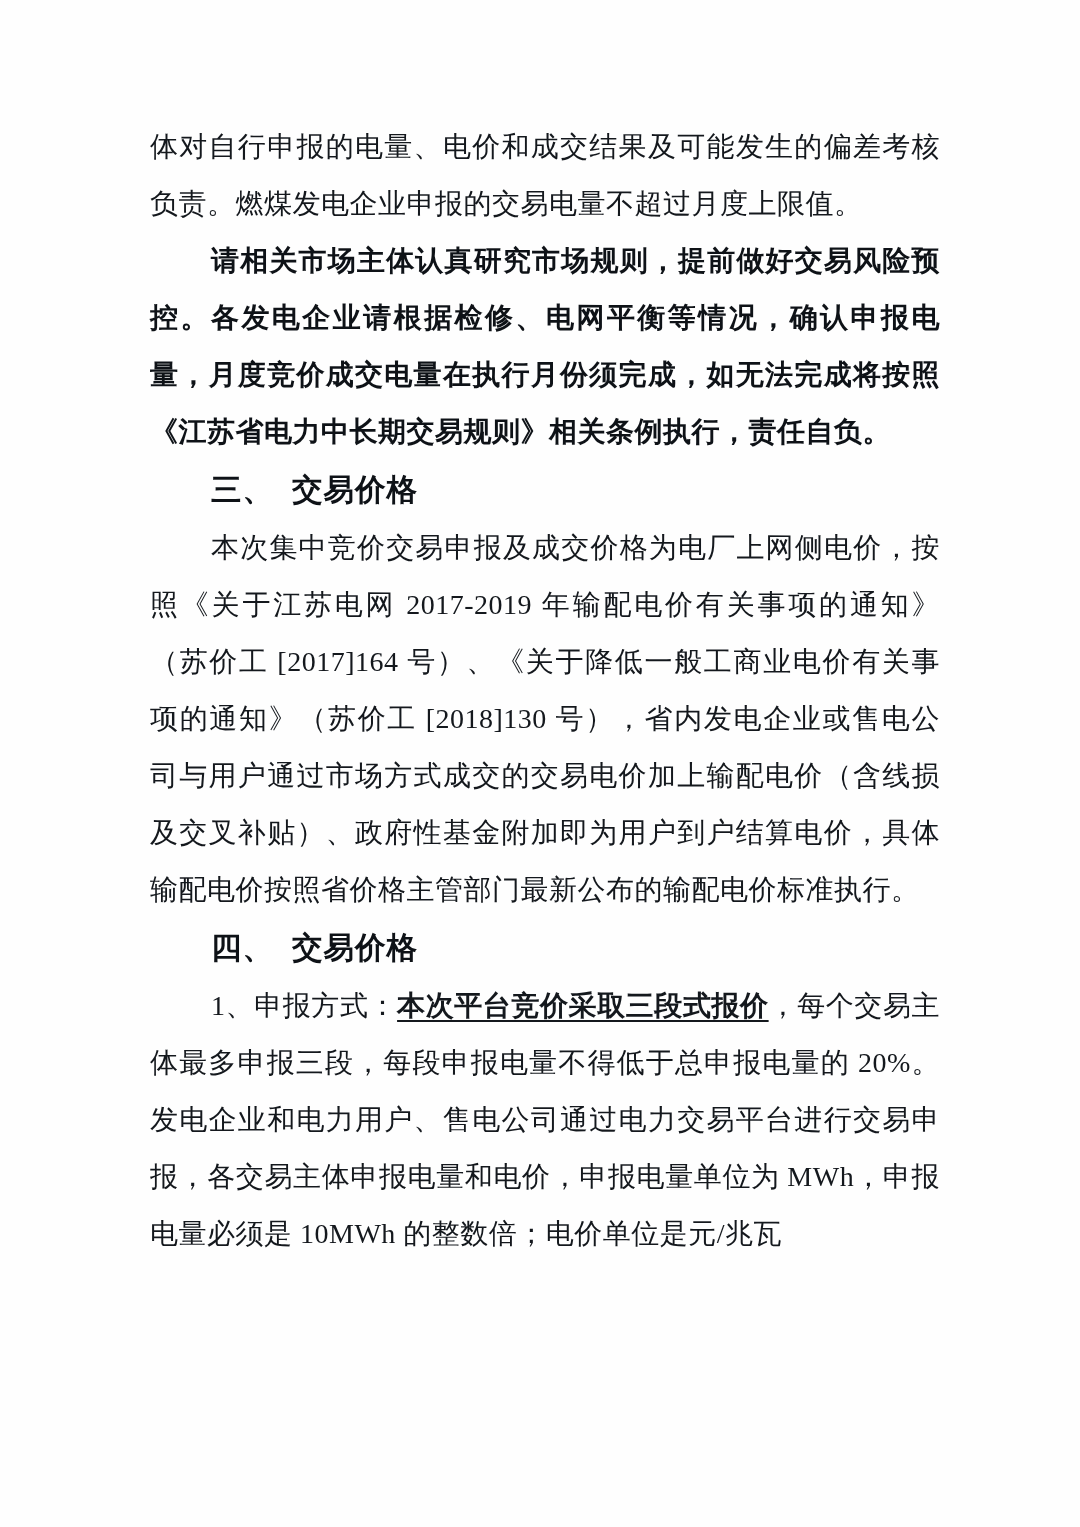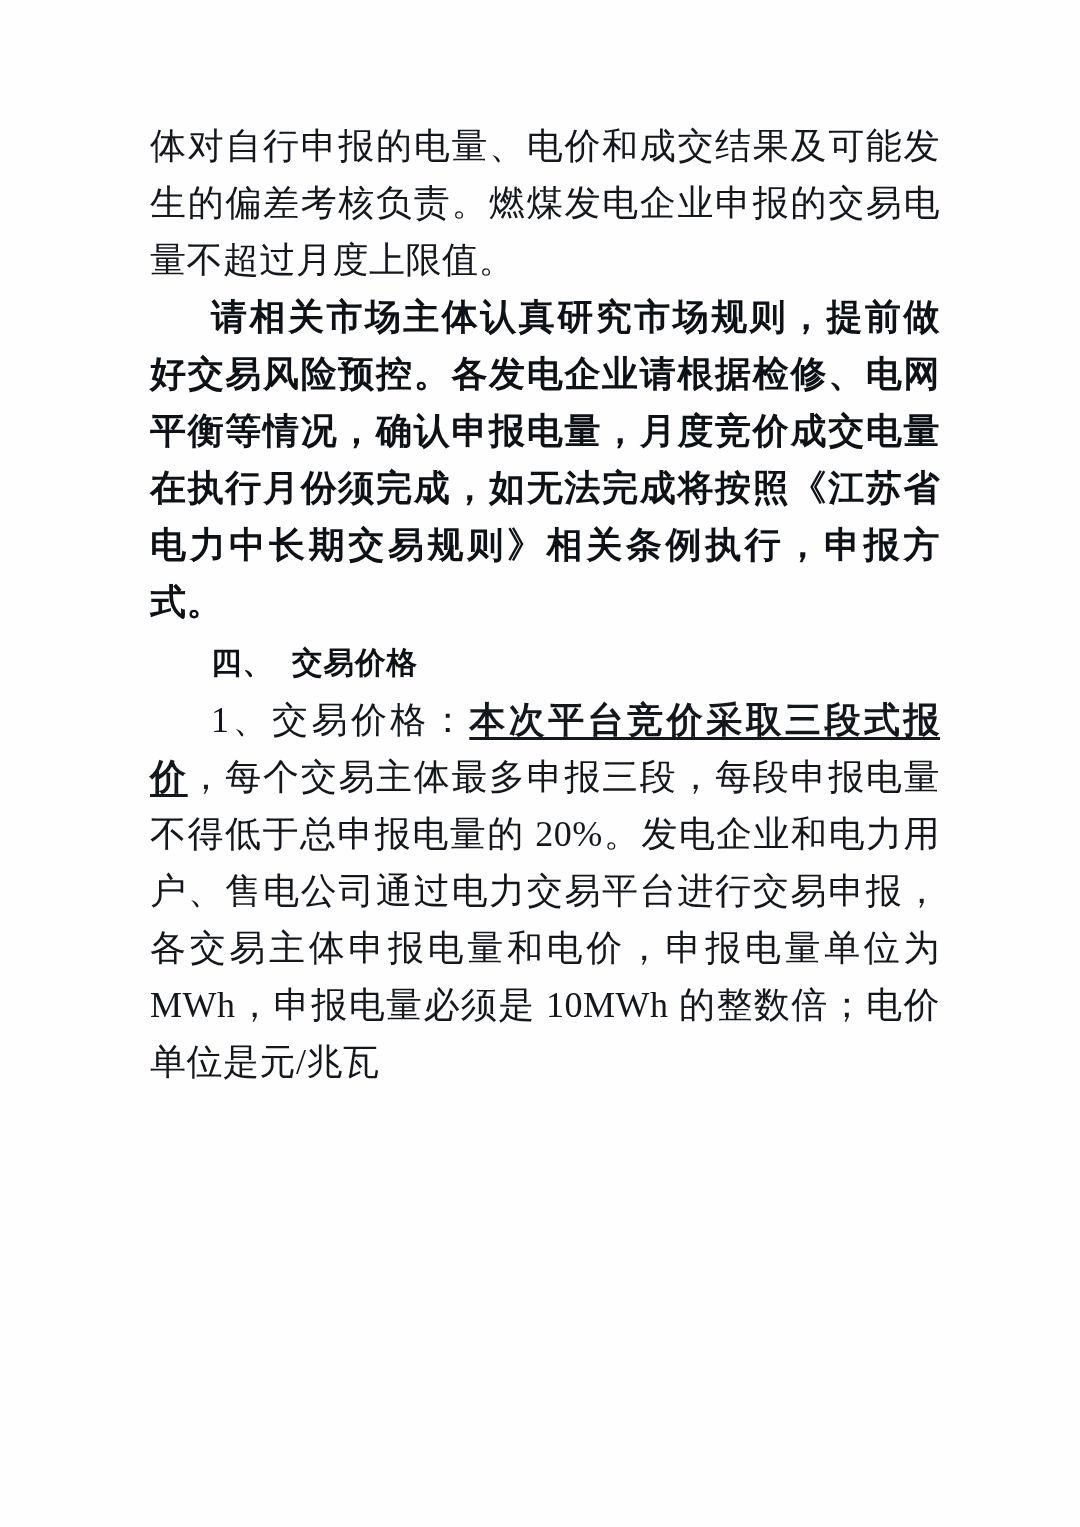--- a/index.html
+++ b/index.html
@@ -23,21 +23,21 @@
     height: 1527px;
     background: #fefefe;
   }
   .content {
     position: absolute;
     left: 150px;
     top: 118px;
     width: 790px;
   }
   .para {
-    font-size: 36px;
+    font-size: 28px;
     line-height: 57px;
     letter-spacing: 0.5px;
     text-align: justify;
     margin: 0;
     color: #14181d;
   }
   .indent {
     text-indent: 61px;
   }
   .bold-para {
@@ -66,30 +66,34 @@
   .spacer-sm { height: 2px; }
 </style>
 </head>
 <body>
 
 <div class="page">
   <div class="content">
 
     <p class="para">体对自行申报的电量、电价和成交结果及可能发生的偏差考核负责。燃煤发电企业申报的交易电量不超过月度上限值。</p>
 
-    <p class="para indent bold-para">请相关市场主体认真研究市场规则，提前做好交易风险预控。各发电企业请根据检修、电网平衡等情况，确认申报电量，月度竞价成交电量在执行月份须完成，如无法完成将按照《江苏省电力中长期交易规则》相关条例执行，申报方式。</p>
+    <p class="para indent bold-para">请相关市场主体认真研究市场规则，提前做好交易风险预控。各发电企业请根据检修、电网平衡等情况，确认申报电量，月度竞价成交电量在执行月份须完成，如无法完成将按照《江苏省电力中长期交易规则》相关条例执行，责任自负。</p>
 
     <div class="spacer-sm"></div>
 
+    <p class="heading">
+      <span>三、</span><span class="gap"></span><span>交易价格</span>
+    </p>
 
+    <p class="para indent">本次集中竞价交易申报及成交价格为电厂上网侧电价，按照《关于江苏电网 2017-2019 年输配电价有关事项的通知》（苏价工 [2017]164 号）、《关于降低一般工商业电价有关事项的通知》（苏价工 [2018]130 号），省内发电企业或售电公司与用户通过市场方式成交的交易电价加上输配电价（含线损及交叉补贴）、政府性基金附加即为用户到户结算电价，具体输配电价按照省价格主管部门最新公布的输配电价标准执行。</p>
 
     <div class="spacer-sm"></div>
 
     <p class="heading">
       <span>四、</span><span class="gap"></span><span>交易价格</span>
     </p>
 
     <p class="para indent">
-      <span>1、</span><span>交易价格：</span><span class="underline">本次平台竞价采取三段式报价</span><span>，每个交易主体最多申报三段，每段申报电量不得低于总申报电量的 20%。发电企业和电力用户、售电公司通过电力交易平台进行交易申报，各交易主体申报电量和电价，申报电量单位为 MWh，申报电量必须是 10MWh 的整数倍；电价单位是元/兆瓦</span>
+      <span>1、</span><span>申报方式：</span><span class="underline">本次平台竞价采取三段式报价</span><span>，每个交易主体最多申报三段，每段申报电量不得低于总申报电量的 20%。发电企业和电力用户、售电公司通过电力交易平台进行交易申报，各交易主体申报电量和电价，申报电量单位为 MWh，申报电量必须是 10MWh 的整数倍；电价单位是元/兆瓦</span>
     </p>
 
   </div>
 </div>
 
 </body></html>

